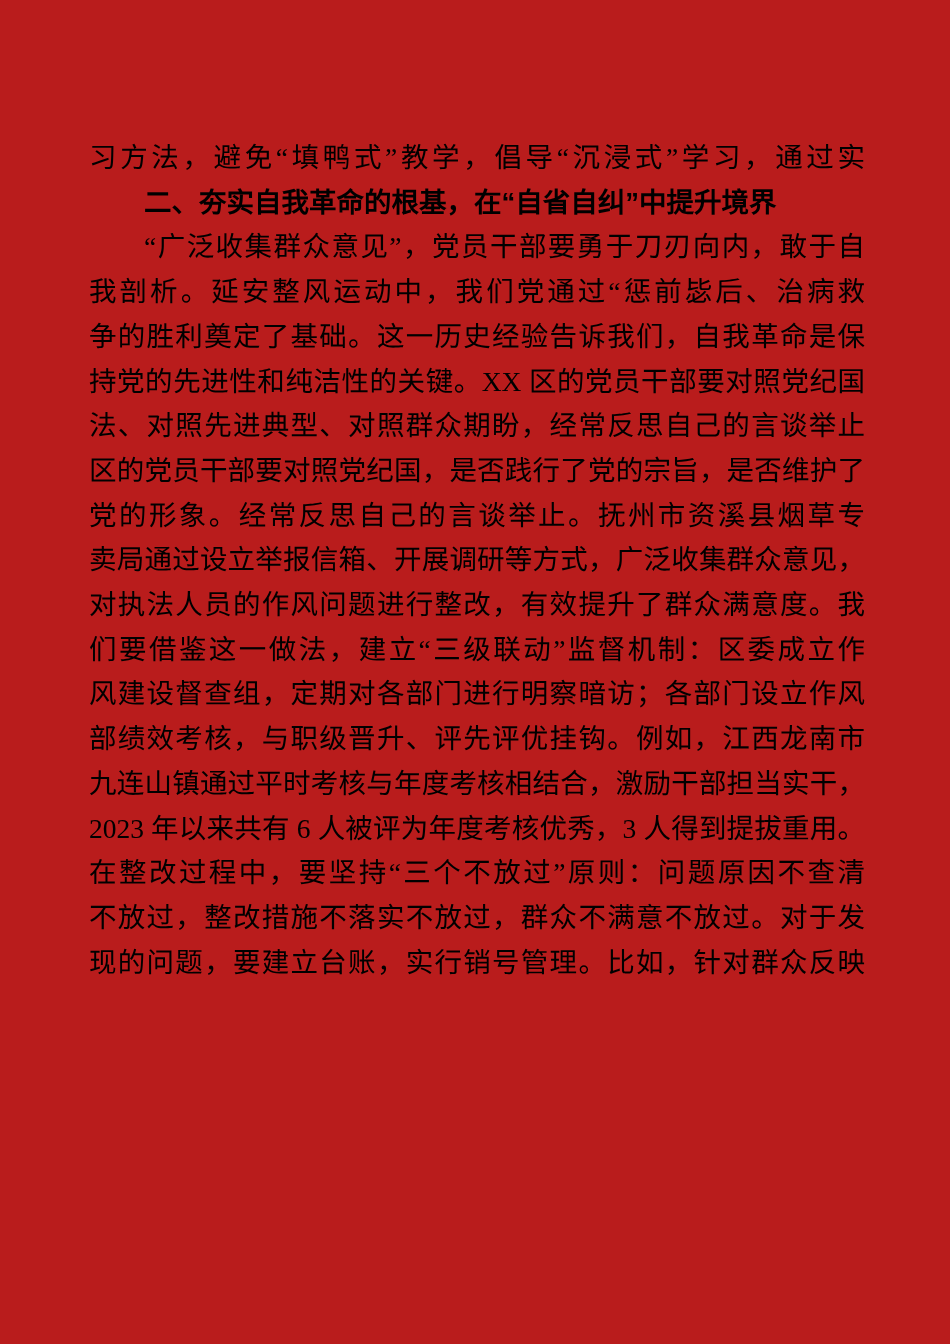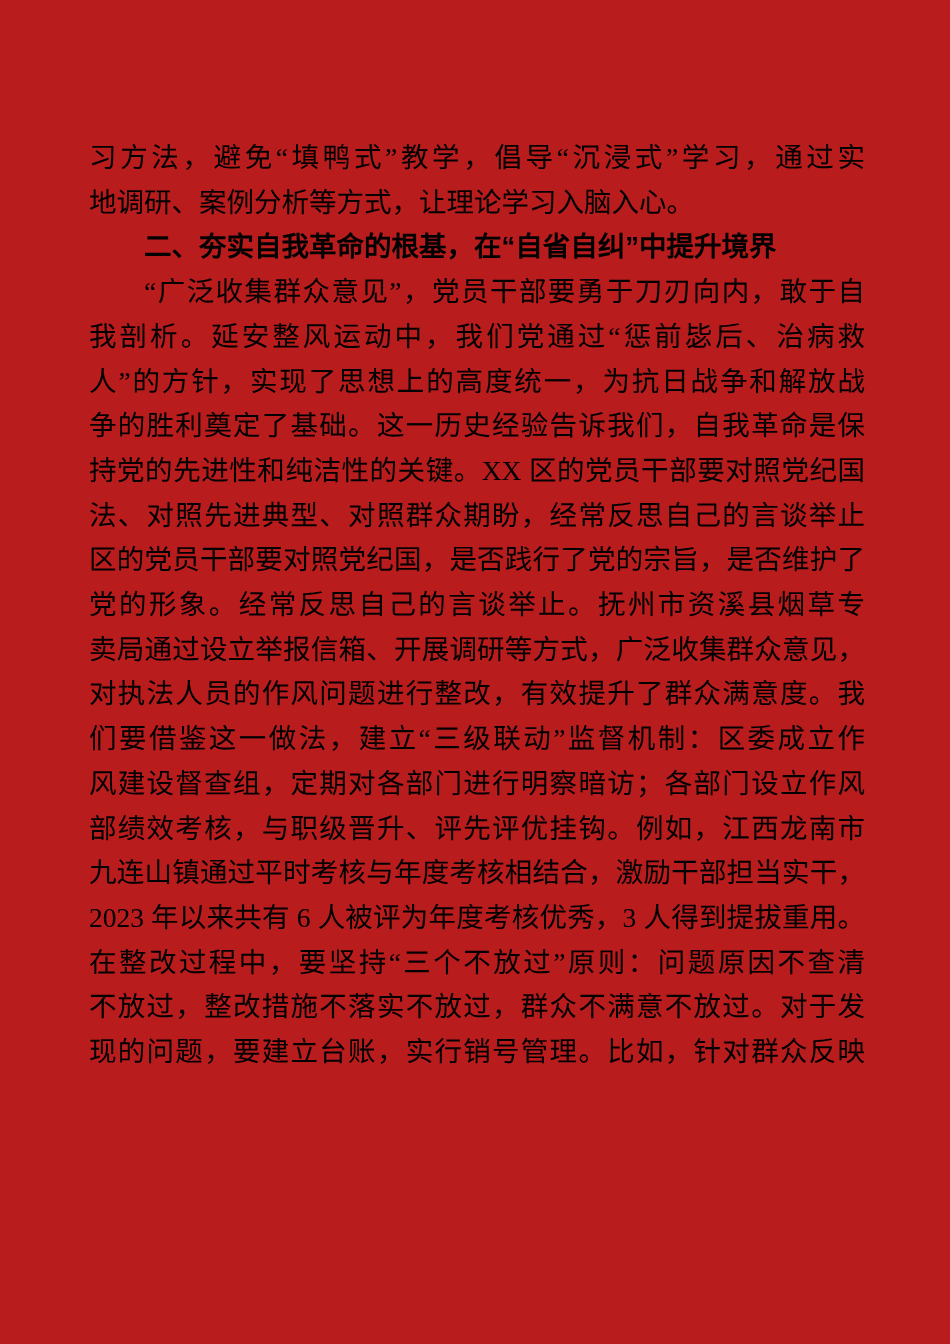--- a/index.html
+++ b/index.html
@@ -37,25 +37,23 @@
     text-align: right;
     text-align-last: left;
   }
 </style>
 </head>
 <body>
 
 <div class="page">
   <div class="content">
     <div class="line fill">习方法，避免“填鸭式”教学，倡导“沉浸式”学习，通过实</div>
-    <div class="line">地调研、案例分析等方式，让理论学习入脑入心。</div>
     <div class="line heading indent">二、夯实自我革命的根基，在“自省自纠”中提升境界</div>
     <div class="line fill indent">“广泛收集群众意见”，党员干部要勇于刀刃向内，敢于自</div>
     <div class="line fill">我剖析。延安整风运动中，我们党通过“惩前毖后、治病救</div>
-    <div class="line fill">人”的方针，实现了思想上的高度统一，为抗日战争和解放战</div>
     <div class="line fill">争的胜利奠定了基础。这一历史经验告诉我们，自我革命是保</div>
     <div class="line fill">持党的先进性和纯洁性的关键。XX 区的党员干部要对照党纪国</div>
     <div class="line fill">法、对照先进典型、对照群众期盼，经常反思自己的言谈举止</div>
     <div class="line fill">区的党员干部要对照党纪国，是否践行了党的宗旨，是否维护了</div>
     <div class="line fill">党的形象。经常反思自己的言谈举止。抚州市资溪县烟草专</div>
     <div class="line fill">卖局通过设立举报信箱、开展调研等方式，广泛收集群众意见，</div>
     <div class="line fill">对执法人员的作风问题进行整改，有效提升了群众满意度。我</div>
     <div class="line fill">们要借鉴这一做法，建立“三级联动”监督机制：区委成立作</div>
     <div class="line fill">风建设督查组，定期对各部门进行明察暗访；各部门设立作风</div>
     <div class="line fill">部绩效考核，与职级晋升、评先评优挂钩。例如，江西龙南市</div>

